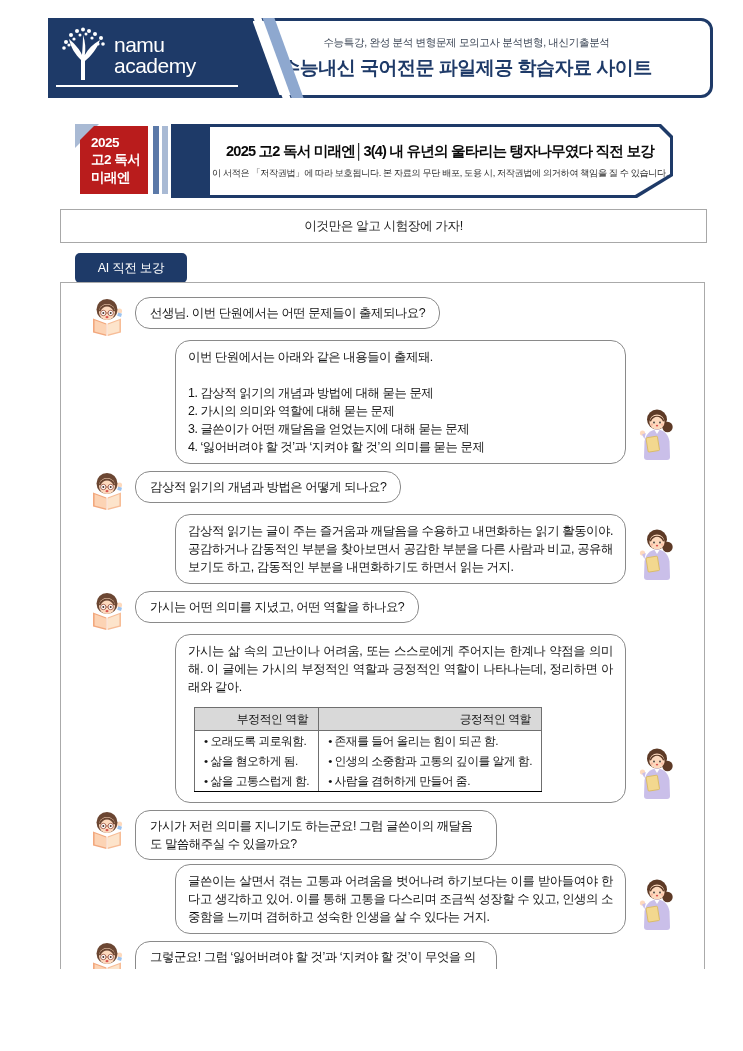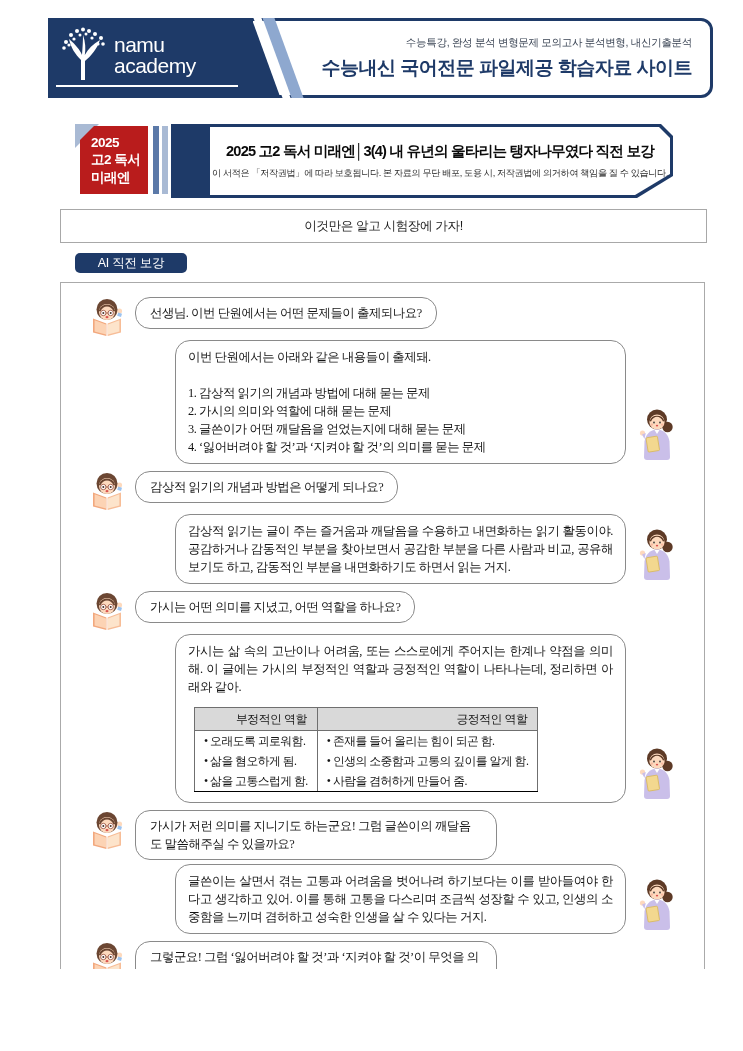--- a/index.html
+++ b/index.html
@@ -3,21 +3,21 @@
 <meta charset="utf-8">
 <style>
   html,body{margin:0;padding:0;background:#e8e8e8;}
   .page{position:relative;width:743px;height:1051px;background:#ffffff;margin:0 auto;
         font-family:"Liberation Sans","DejaVu Sans",sans-serif;overflow:hidden;}
 
   
   .header{position:absolute;top:18px;left:48px;width:647px;height:80px;}
   .hdr-right{position:absolute;left:190px;top:0;width:451px;height:74px;background:#fff;
              border:3px solid #1e3a68;border-radius:12px;display:flex;flex-direction:column;
-             justify-content:center;align-items:flex-end;padding-right:18px;z-index:1;}
+             justify-content:center;align-items:center;padding-right:18px;z-index:1;}
   .hdr-tagline{font-size:10.5px;color:#3a4454;margin-bottom:5px;letter-spacing:-0.3px;}
   .hdr-main{font-size:19px;font-weight:bold;color:#1e3a68;letter-spacing:-0.5px;}
   .logo-box{position:absolute;left:0;top:0;width:205px;height:80px;background:#1e3a68;z-index:3;}
   .logo-diag{position:absolute;left:150px;top:0;width:68px;height:80px;background:#1e3a68;
              transform:skewX(20deg);z-index:2;}
   .logo-gap{position:absolute;left:220px;top:0;width:8px;height:80px;background:#fff;
             transform:skewX(20deg);z-index:2;}
   .logo-stripe{position:absolute;left:229px;top:0;width:12px;height:80px;background:#8ea8cf;
                transform:skewX(20deg);z-index:2;}
   .logo-inner{position:absolute;left:0;top:0;width:205px;height:80px;z-index:4;padding-left:36px;}
@@ -40,26 +40,26 @@
            clip-path:polygon(0 0,calc(100% - 12px) 0,100% 12px,100% calc(100% - 22px),calc(100% - 36px) 100%,0 100%);}
   .tb-main-in{position:absolute;left:3px;top:3px;right:3px;bottom:3px;background:#fff;
               clip-path:polygon(0 0,calc(100% - 11px) 0,100% 11px,100% calc(100% - 21px),calc(100% - 35px) 100%,0 100%);
               display:flex;flex-direction:column;justify-content:center;align-items:center;padding:0 18px;box-sizing:border-box;margin-left:36px;}
   .tb-title{font-size:14.6px;font-weight:bold;color:#0a0a0a;letter-spacing:-0.8px;white-space:nowrap;}
   .tb-copy{font-size:9.2px;color:#2b2b2b;margin-top:6px;letter-spacing:-0.4px;white-space:nowrap;}
 
   
   .notice{position:absolute;top:209px;left:60px;width:645px;height:32px;border:1px solid #a8a8a8;
           display:flex;align-items:center;justify-content:center;font-size:12.6px;color:#1c1c1c;letter-spacing:-0.4px;}
-  .ai-badge{position:absolute;top:253px;left:75px;width:112px;height:20px;background:#1e3a68;border-radius:5px;
+  .ai-badge{position:absolute;top:253px;left:75px;width:112px;height:30px;background:#1e3a68;border-radius:5px;
             color:#fff;font-size:12.5px;display:flex;align-items:center;justify-content:center;letter-spacing:-0.3px;}
 
   
   .chat{position:absolute;top:282px;left:60px;width:645px;height:687px;border:1px solid #aaa;
-        border-bottom:none;box-sizing:border-box;padding-top:13px;overflow:hidden;font-family:Liberation Serif, serif;}
+        border-bottom:none;box-sizing:border-box;padding-top:13px;overflow:hidden;}
   .row{display:flex;}
   .q-row{align-items:flex-start;margin:0 0 4px 24px;}
   .a-row{align-items:flex-end;margin:0 0 6px 114px;}
   .bubble{border:1px solid #8a8a8a;border-radius:15px;background:#fff;color:#141414;
           font-size:12.4px;line-height:18px;letter-spacing:-0.45px;}
   .q-bubble{margin-left:6px;margin-top:1px;padding:6px 14px;max-width:332px;}
   .a-bubble{width:451px;padding:7px 12px;box-sizing:border-box;text-align:justify;}
   .icon{flex:none;}
   .t-icon{margin-left:6px;margin-bottom:0px;}
   .line{min-height:18px;}

